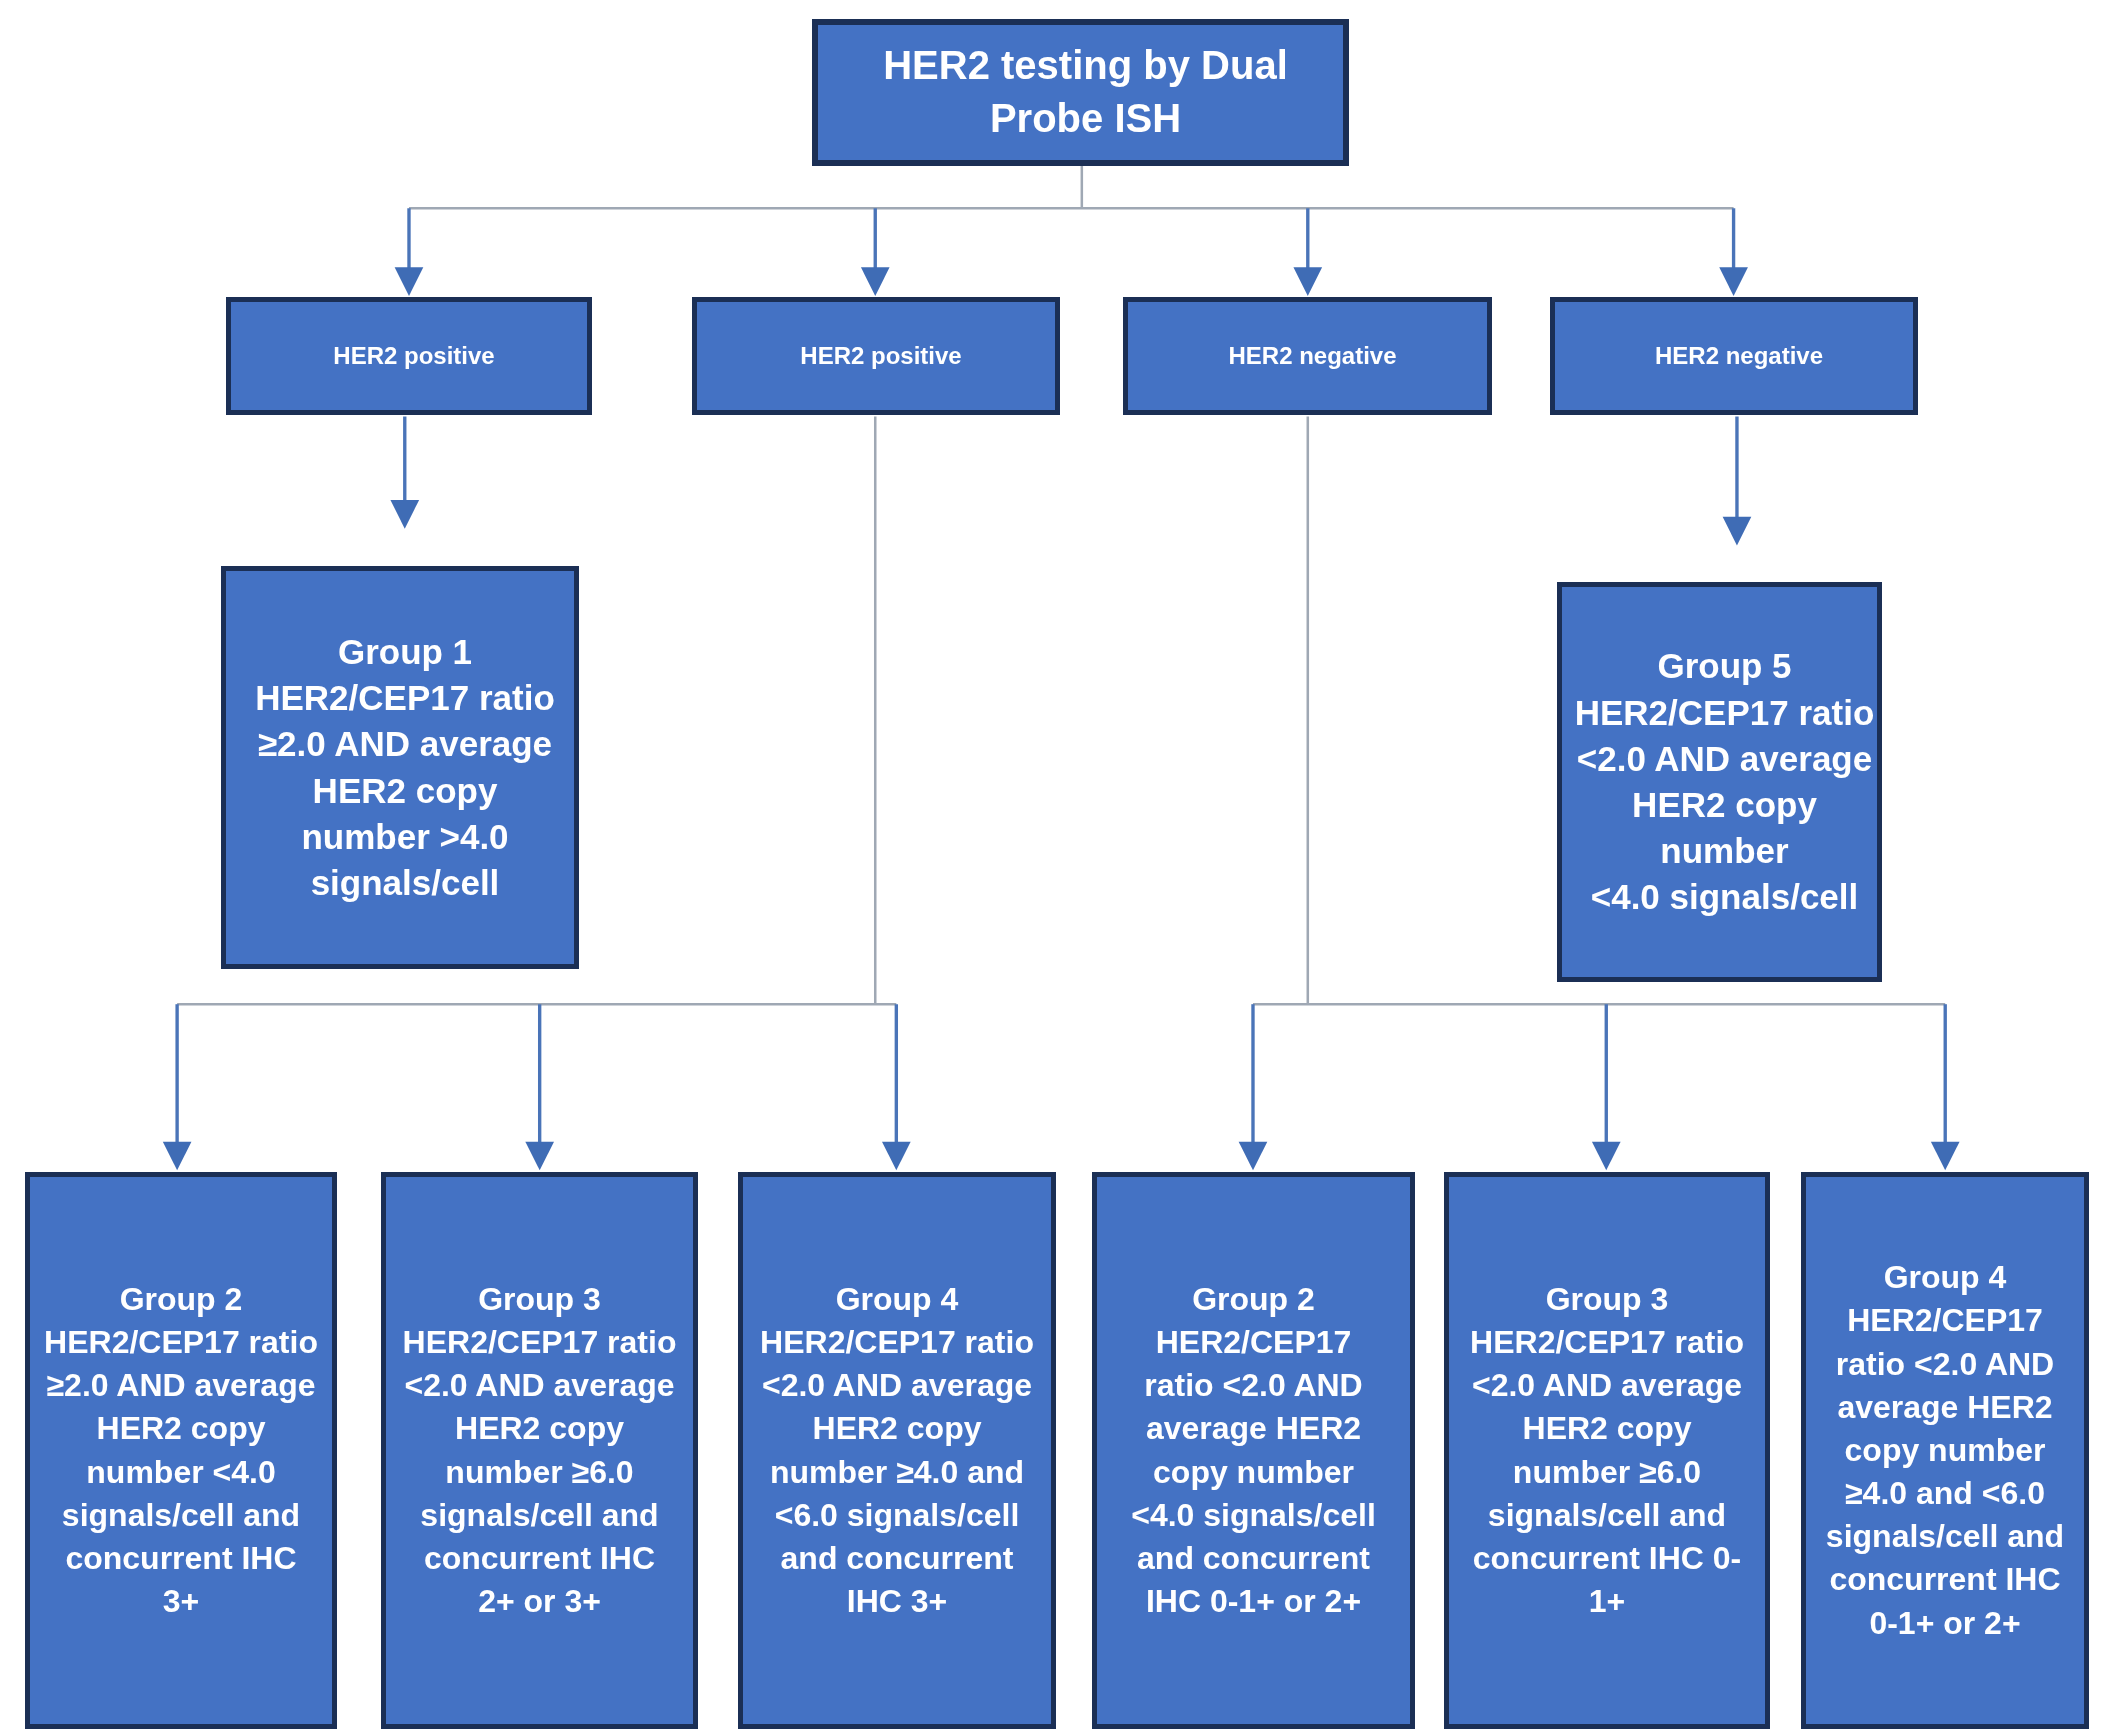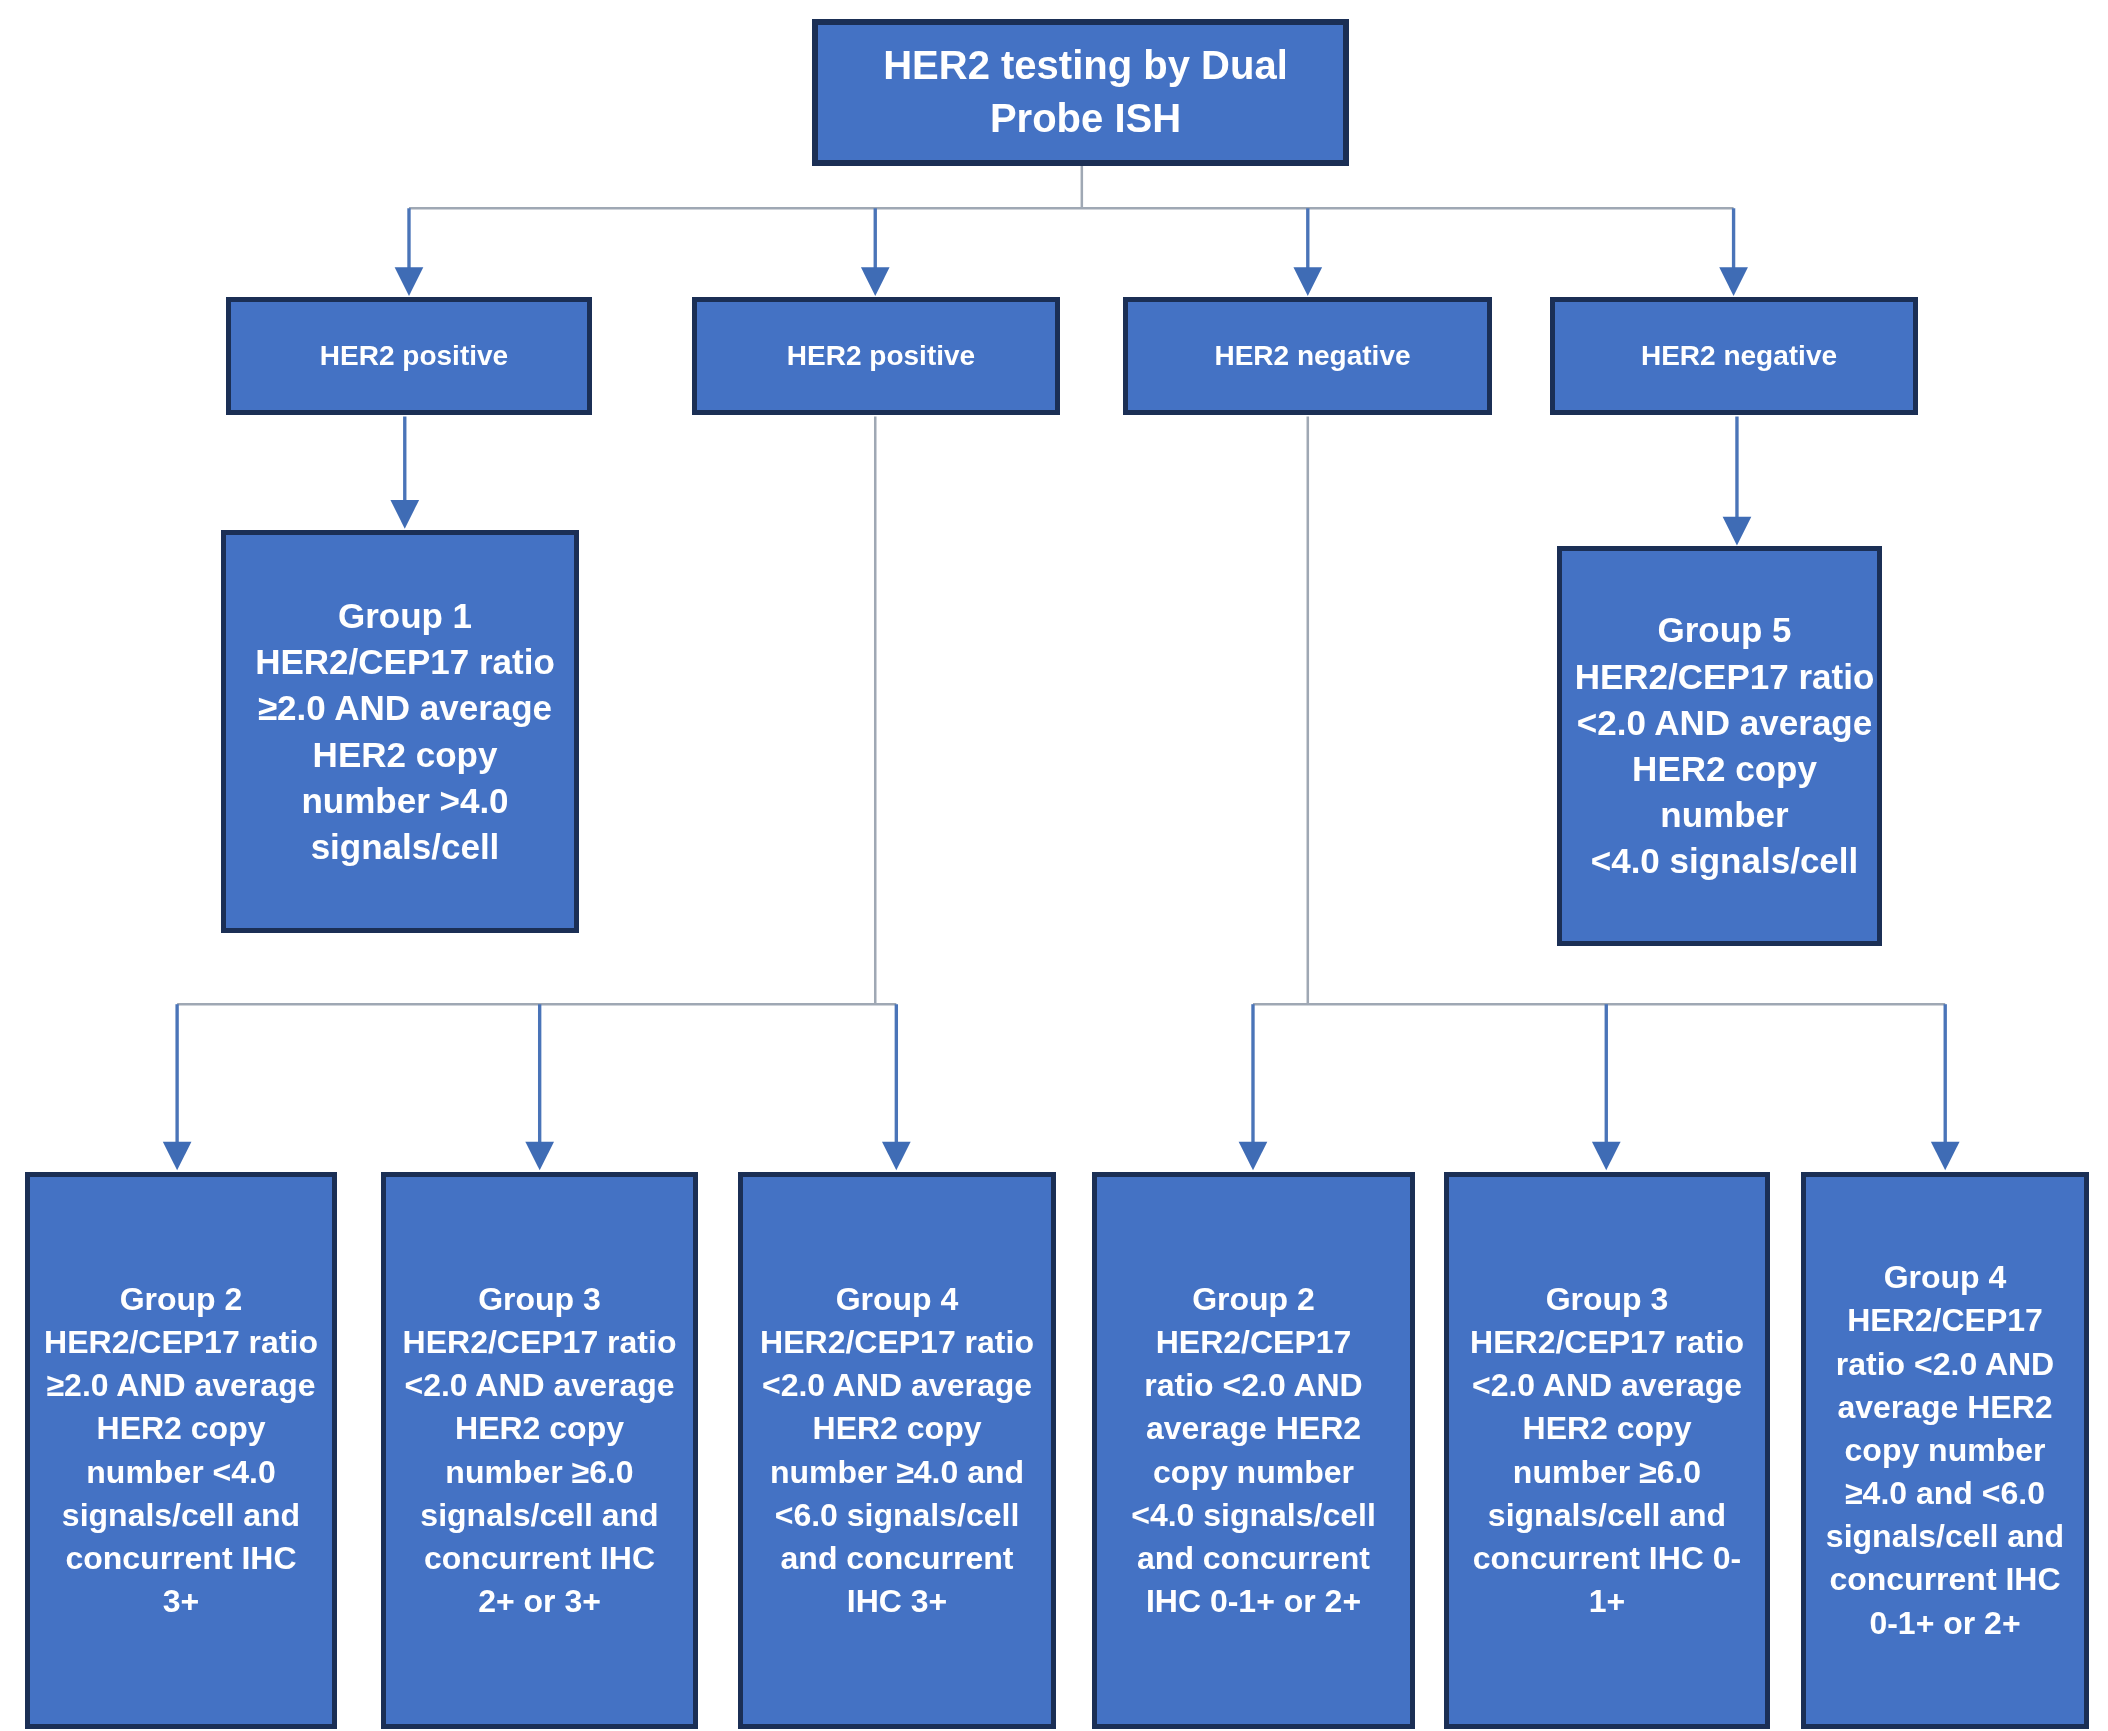--- a/index.html
+++ b/index.html
@@ -32,27 +32,27 @@
     display:flex;align-items:center;justify-content:center;
     text-align:center;
     font-weight:700;
     white-space:pre-line;
     line-height:1.32;
     padding-left:10px;
   }
   
   #root   {left:812px; top:18.6px;  width:537px; height:147px; font-size:40px; border-width:6.7px;}
   
-  .branch {top:297px; height:118px; font-size:28px;}
+  .branch {top:297px; height:118px; font-size:24px;}
   #b0{left:226px;  width:366px;}
   #b1{left:692px;  width:368px;}
   #b2{left:1123px; width:369px;}
   #b3{left:1550px; width:368px;}
   
-  .mid{font-size:35px;}
+  .mid{font-size:35px;margin-top:36px;}
   #m0{left:221px;  top:530px; width:358px; height:403px;}
   #m1{left:1557px; top:546px; width:325px; height:400px;}
   
   .leaf{top:1172px; height:557px; font-size:32px; line-height:1.35; padding:0 3.4px;}
   #l0{left:25px;   width:312px;}
   #l1{left:381px;  width:317px;}
   #l2{left:738px;  width:318px;}
   #l3{left:1092px; width:323px;}
   #l4{left:1444px; width:326px;}
   #l5{left:1801px; width:288px;}

